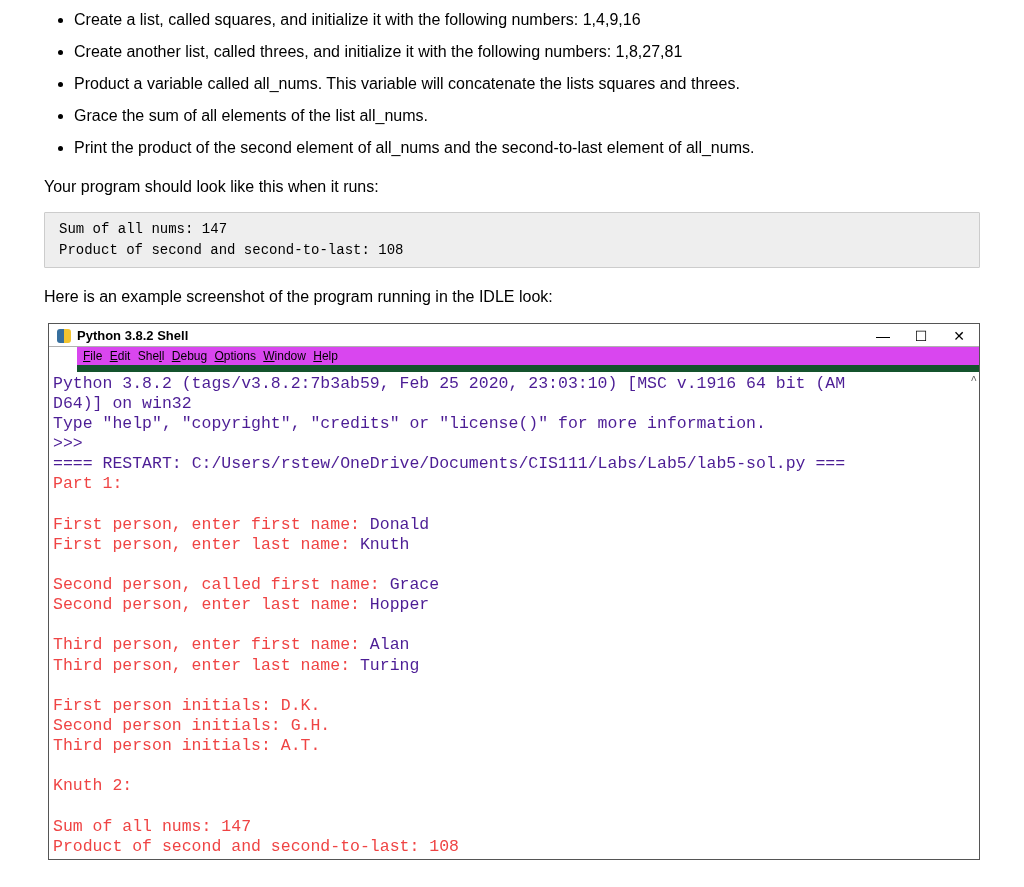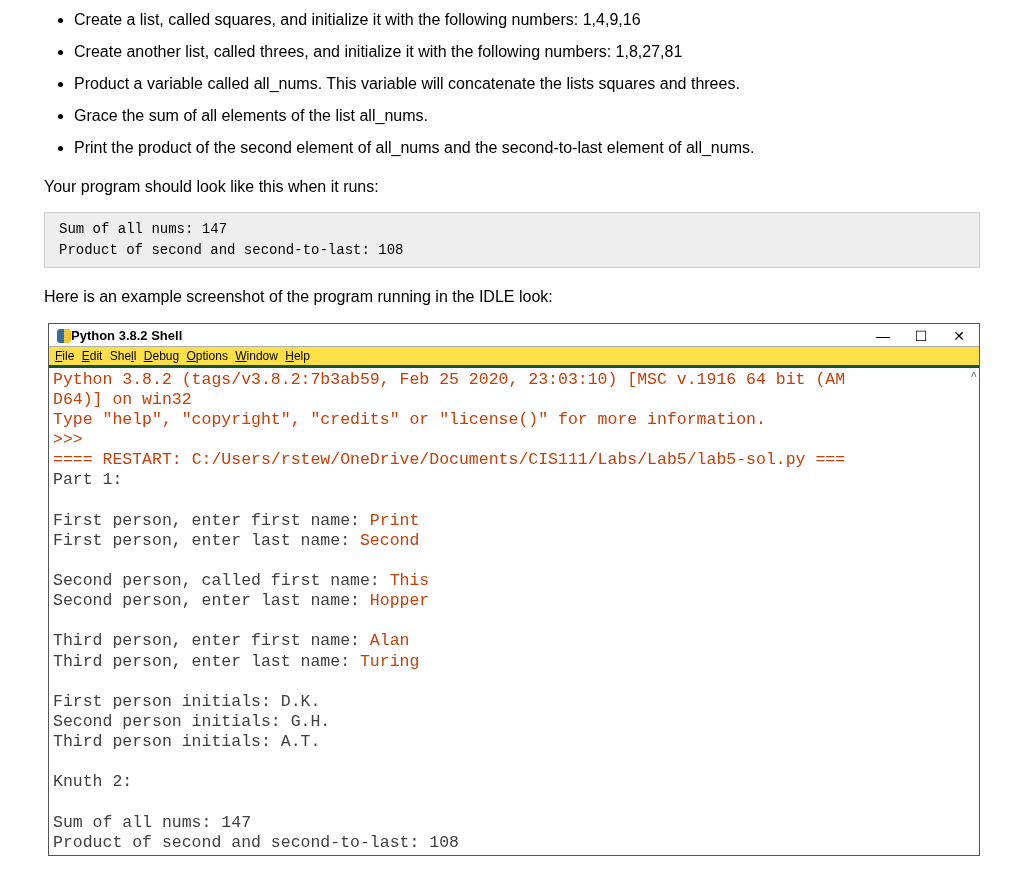--- a/index.html
+++ b/index.html
@@ -45,20 +45,21 @@
       border-bottom: 1px solid #b0b0b0;
       display: flex;
       align-items: center;
       justify-content: space-between;
       padding: 4px 6px 2px 8px;
       font-size: 13px;
     }
     .idle-title-left {
       display: flex;
       align-items: center;
+      gap: 6px;
       font-weight: bold;
     }
     .idle-logo {
       width: 14px; height: 14px;
       display: inline-block;
       position: relative;
     }
     .idle-logo::before {
       content: "";
       position: absolute;
@@ -81,37 +82,38 @@
       align-items: center;
       font-size: 14px;
       padding-right: 4px;
     }
     .idle-controls span {
       font-family: Arial, sans-serif;
       width: 20px;
       text-align: center;
     }
     .idle-menubar {
-      background: #fde047;
-      border-bottom: 3px solid #14532d;
+      background: #d946ef;
+      border-bottom: 7px solid #14532d;
       font-size: 12px;
       padding: 2px 6px;
+      margin-left: 28px;
     }
     .idle-menubar span { margin-right: 4px; }
     .idle-menubar span u { text-decoration: underline; }
     .idle-body {
       font-family: "Courier New", Courier, monospace;
       font-size: 16.5px;
       padding: 2px 4px 2px 4px;
       white-space: pre;
       line-height: 1.22;
       position: relative;
     }
-    .blue { color: #404040; }
-    .black { color: #c2410c; }
+    .blue { color: #ef4444; }
+    .black { color: #4c1d95; }
     .idle-scroll {
       position: absolute;
       right: 2px;
       top: 2px;
       font-size: 11px;
       color: #555;
     }
   </style>
 </head>
 <body>
@@ -152,24 +154,24 @@
     <span><u>W</u>indow</span>
     <span><u>H</u>elp</span>
   </div>
   <div class="idle-body"><span class="idle-scroll">^</span><span class="black">Python 3.8.2 (tags/v3.8.2:7b3ab59, Feb 25 2020, 23:03:10) [MSC v.1916 64 bit (AM</span>
 <span class="black">D64)] on win32</span>
 <span class="black">Type "help", "copyright", "credits" or "license()" for more information.</span>
 <span class="black">&gt;&gt;&gt;</span>
 <span class="black">==== RESTART: </span><span class="black">C:/Users/rstew/OneDrive/Documents/CIS111/Labs/Lab5/lab5-sol.py</span><span class="black"> ===</span>
 <span class="blue">Part 1:</span>
 
-<span class="blue">First person, enter first name: </span><span class="black">Print</span>
-<span class="blue">First person, enter last name: </span><span class="black">Second</span>
+<span class="blue">First person, enter first name: </span><span class="black">Donald</span>
+<span class="blue">First person, enter last name: </span><span class="black">Knuth</span>
 
-<span class="blue">Second person, called first name: </span><span class="black">This</span>
+<span class="blue">Second person, called first name: </span><span class="black">Grace</span>
 <span class="blue">Second person, enter last name: </span><span class="black">Hopper</span>
 
 <span class="blue">Third person, enter first name: </span><span class="black">Alan</span>
 <span class="blue">Third person, enter last name: </span><span class="black">Turing</span>
 
 <span class="blue">First person initials: D.K.</span>
 <span class="blue">Second person initials: G.H.</span>
 <span class="blue">Third person initials: A.T.</span>
 
 <span class="blue">Knuth 2:</span>

